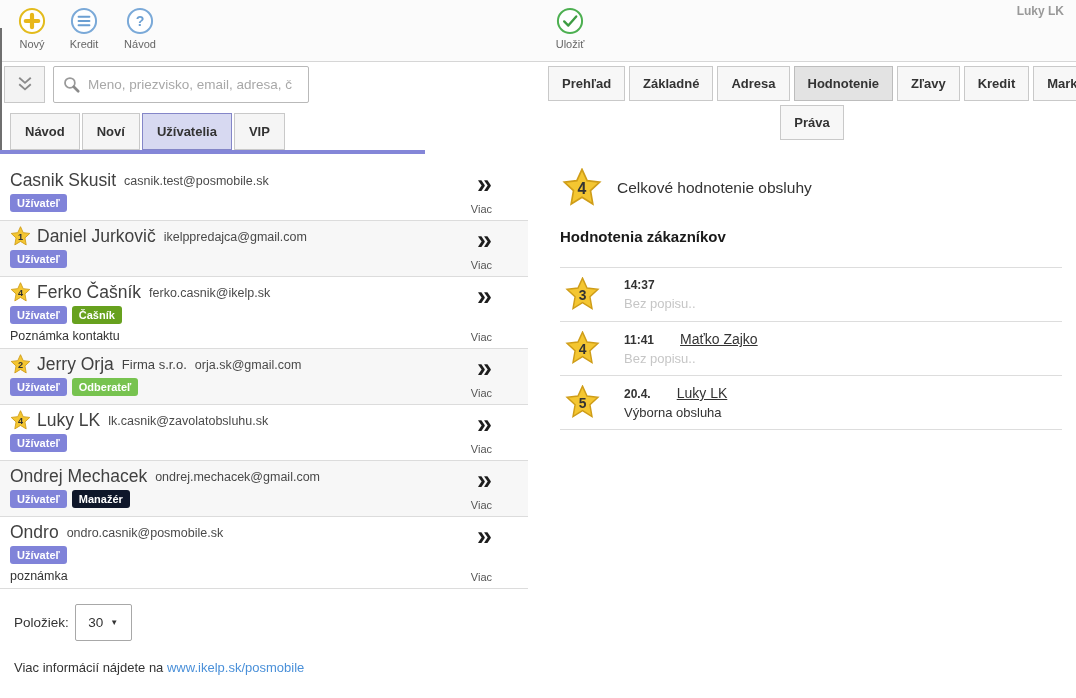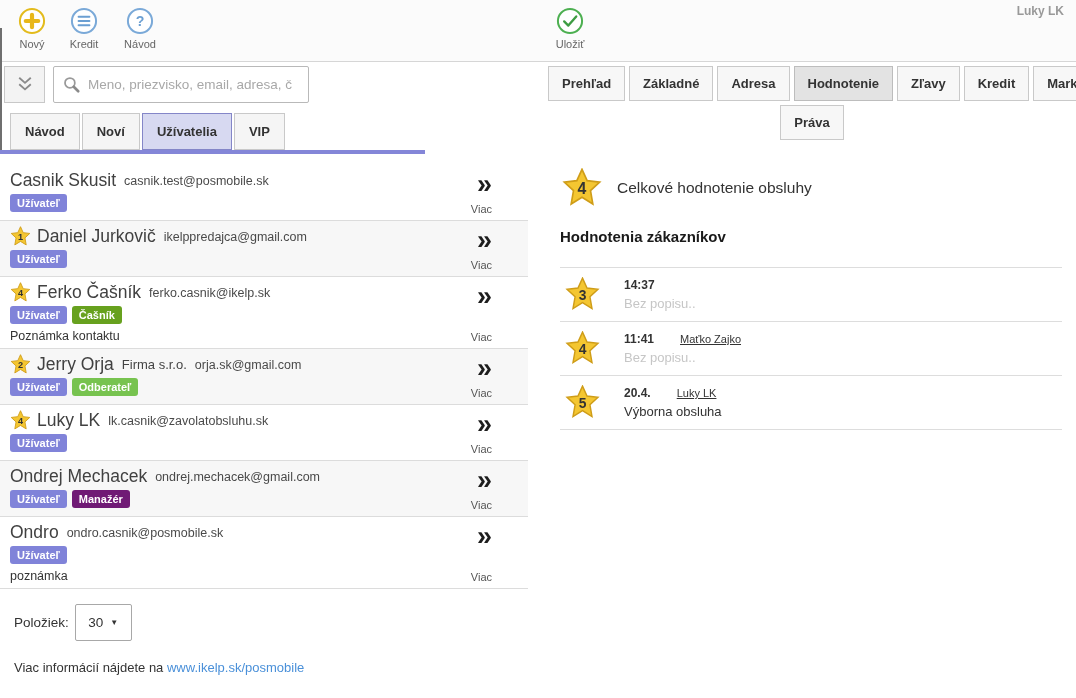--- a/index.html
+++ b/index.html
@@ -39,21 +39,21 @@
   .c-line1 { display:flex; align-items:center; }
   .c-star { margin-right:6px; flex:0 0 auto; }
   .c-name { font-size:17.5px; color:#414141; white-space:nowrap; }
   .c-company { font-size:13px; color:#444; margin-left:8px; white-space:nowrap; }
   .c-email { font-size:12.5px; color:#4a4a4a; margin-left:8px; white-space:nowrap; }
   .badges { display:flex; gap:5px; margin-top:3px; }
   .badge { font-size:11px; font-weight:bold; color:#fff; padding:3px 7px; border-radius:3px; }
   .badge.user { background:#8083d9; }
   .badge.waiter { background:#67a11e; }
   .badge.customer { background:#77c34f; }
-  .badge.manager { background:#701a75; }
+  .badge.manager { background:#0f172a; }
   .c-note { margin-top:5px; font-size:12.5px; color:#333; }
   .more-arrow { position:absolute; right:38px; top:6px; font-size:27px; font-weight:bold;
                 color:#1d1d1d; letter-spacing:-2px; cursor:pointer; line-height:1; }
   .more-label { position:absolute; right:36px; bottom:5px; font-size:11px; color:#555; }
 
   .pager { display:flex; align-items:center; margin:15px 0 0 14px; }
   .pager-label { font-size:13.5px; color:#333; }
   .select-box { margin-left:6px; width:57px; height:37px; border:1px solid #a8a8a8; border-radius:2px;
                 background:#fff; display:flex; align-items:center; justify-content:center; gap:7px; cursor:pointer; }
   .select-value { font-size:13.5px; color:#333; }
@@ -70,21 +70,21 @@
   .rtab.active { background:#e3e3e3; border-color:#bdbdbd; }
 
   .rating-header { display:flex; align-items:center; gap:15px; margin-top:28px; padding-left:14px; }
   .rating-header-label { font-size:15.5px; color:#333; }
   .reviews-heading { margin:20px 14px 0 12px; font-size:15px; font-weight:bold; color:#1a1a1a;
                      padding-bottom:22px; border-bottom:1px solid #ddd; }
   .review-row { display:flex; align-items:center; gap:24px; margin:0 14px 0 12px;
                 padding:9px 0; border-bottom:1px solid #ddd; min-height:54px; }
   .r-line1 { display:flex; align-items:baseline; gap:26px; }
   .r-time { font-size:12px; font-weight:bold; color:#333; }
-  .r-name { font-size:11px; color:#333; text-decoration:underline; cursor:pointer; }
+  .r-name { font-size:14px; color:#333; text-decoration:underline; cursor:pointer; }
   .r-desc { font-size:13px; margin-top:4px; color:#333; }
   .r-desc.muted { color:#c6c6c6; }
 
   .star-num { font-family:"Liberation Sans",sans-serif; }
 </style>
 </head>
 <body>
 
 <div class="toolbar">
   <div class="tool-btn" style="left:7px;">

